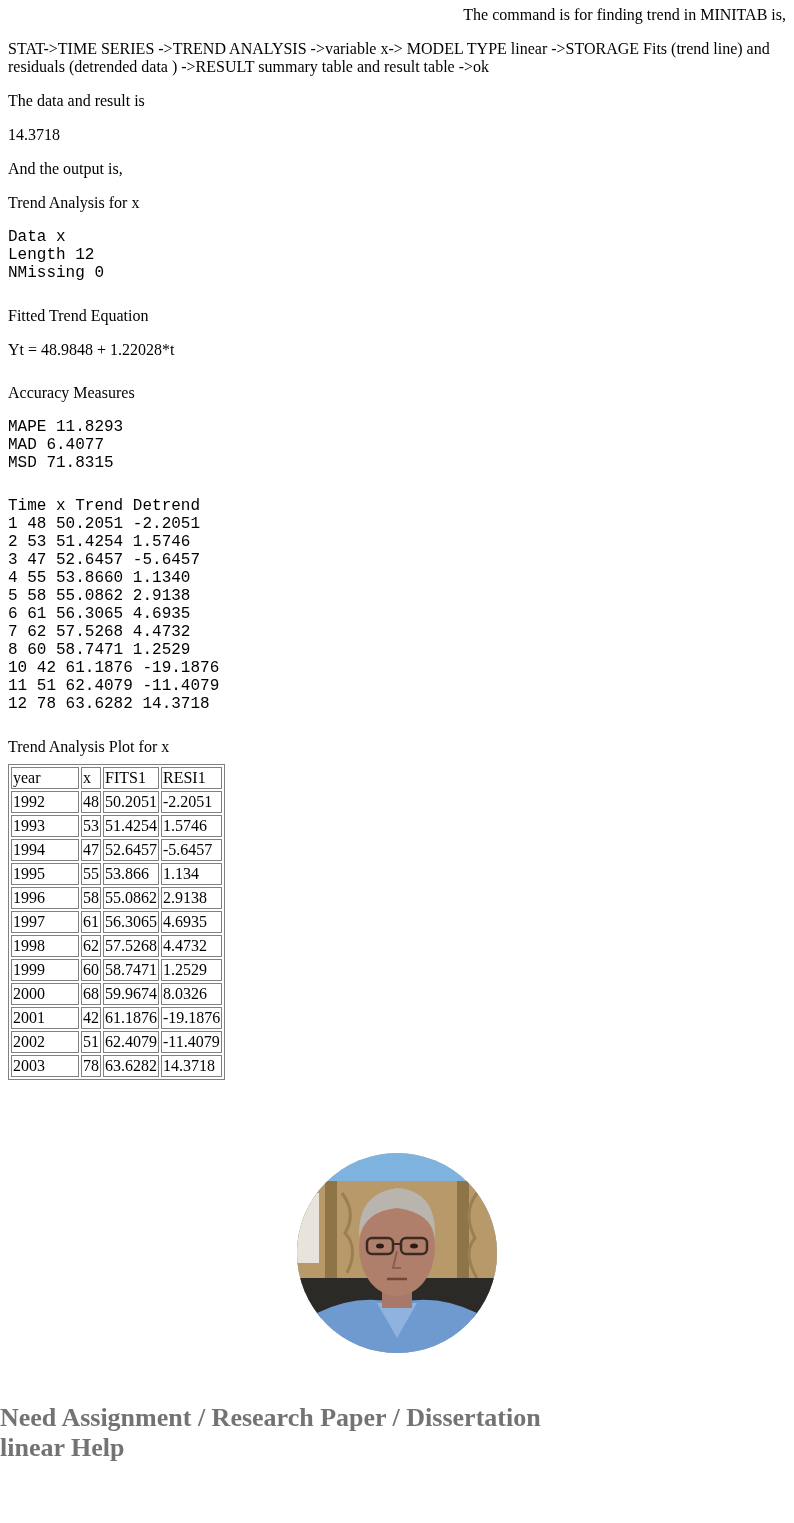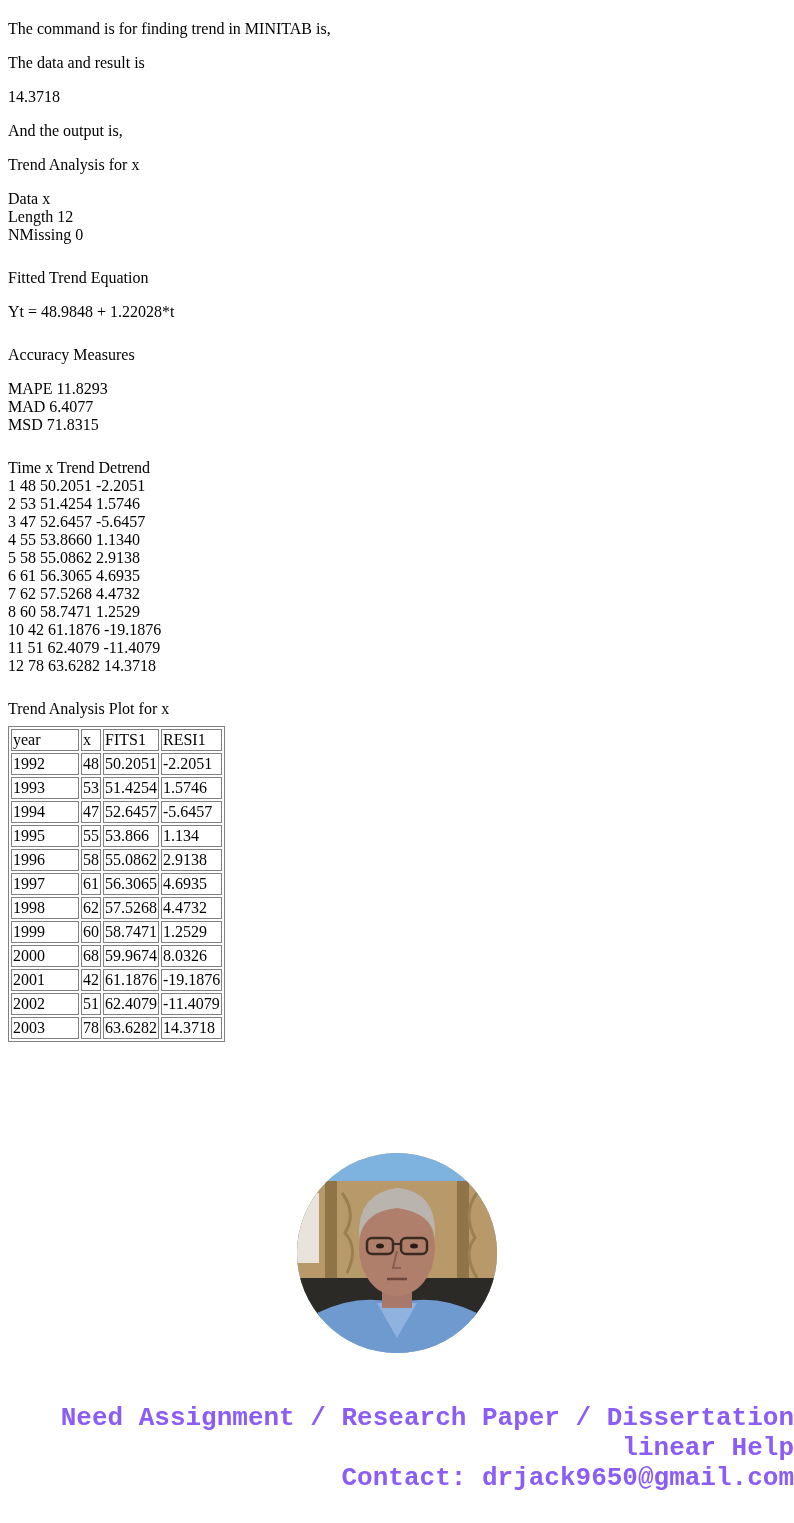--- a/index.html
+++ b/index.html
@@ -7,21 +7,21 @@
       width: 794px;
       min-height: 1523px;
       font-family: "Liberation Serif", serif;
       font-size: 16px;
       line-height: 18px;
       color: #000;
       position: relative;
     }
     .content { padding: 0 8px; }
     p { margin: 0 0 16px 0; }
-    .block-line { display: block; }
+    .block-line { display: block; font-family: Liberation Mono, monospace; }
     .gap2 { margin-top: 25px; }
     table.result {
       border: 1px solid #808080;
       border-spacing: 2px;
       border-collapse: separate;
       margin-top: 0;
       font-family: "Liberation Serif", serif;
       font-size: 16px;
     }
     table.result td {
@@ -39,34 +39,35 @@
       border-radius: 50%;
       overflow: hidden;
       background: #cbb48c;
     }
     .avatar-wrap svg { display: block; }
     .footer {
       position: absolute;
       left: 0;
       top: 1403px;
       width: 794px;
-      text-align: right;
-      font-family: Liberation Mono, monospace;
+      text-align: left;
+      font-family: Liberation Serif, serif;
       font-weight: bold;
       font-size: 26px;
       line-height: 30px;
-      color: #8b5cf6;
+      color: #737373;
     }
     .footer span { display: block; }
   </style>
 </head>
 <body>
 
 <div class="content">
-  <p style="margin-top:20px;">The command is for finding trend in MINITAB is,</p>
+  <p style="margin-top:6px;text-align:right;">The command is for finding trend in MINITAB is,</p>
+  <p>STAT-&gt;TIME SERIES -&gt;TREND ANALYSIS -&gt;variable x-&gt; MODEL TYPE linear -&gt;STORAGE Fits (trend line) and residuals (detrended data ) -&gt;RESULT summary table and result table -&gt;ok</p>
   <p>The data and result is</p>
   <p>14.3718</p>
   <p>And the output is,</p>
   <p>Trend Analysis for x</p>
 
   <p>
     <span class="block-line">Data x</span>
     <span class="block-line">Length 12</span>
     <span class="block-line">NMissing 0</span>
   </p>
@@ -213,14 +214,13 @@
     <ellipse cx="117" cy="93" rx="4" ry="2.5" fill="#2a1d18"></ellipse>
 
     <path d="M100 98 L96 115 L104 115" stroke="#8a5e50" stroke-width="2" fill="none"></path>
     <line x1="90" y1="126" x2="110" y2="126" stroke="#6e463c" stroke-width="2.5"></line>
   </svg>
 </div>
 
 <div class="footer">
   <span>Need Assignment / Research Paper / Dissertation</span>
   <span>linear Help</span>
-  <span>Contact: drjack9650@gmail.com</span>
 </div>
 
 </body></html>

